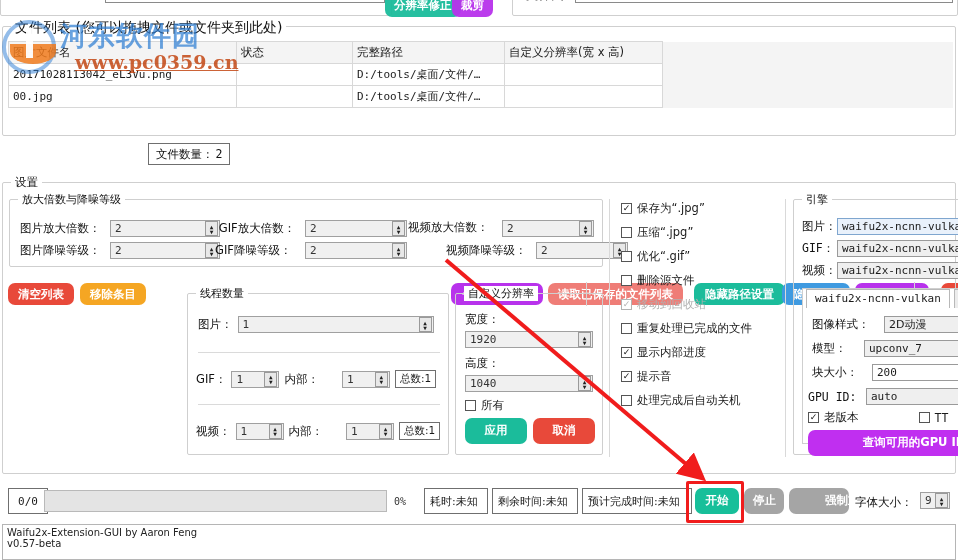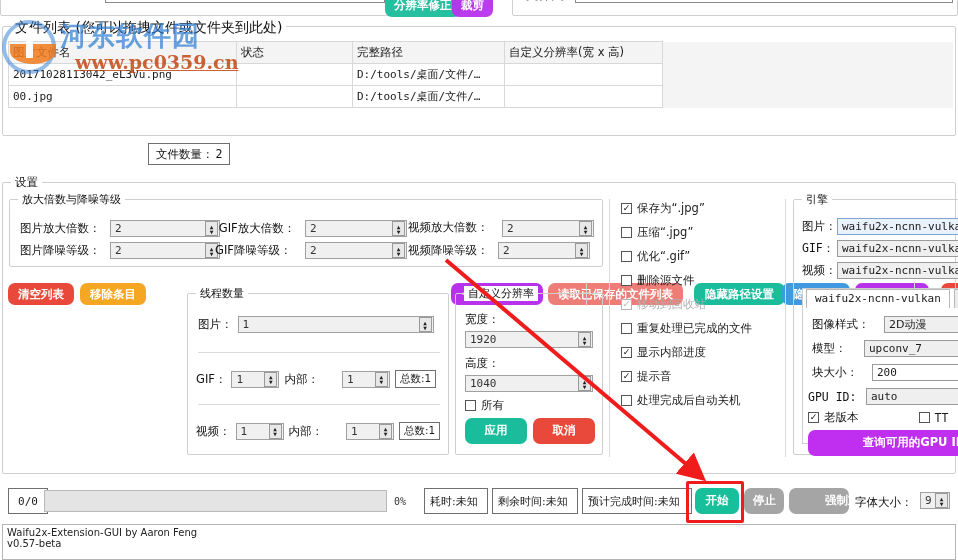--- a/index.html
+++ b/index.html
@@ -316,21 +316,21 @@
         </div>
       </div>
 
       <div style="position:absolute;left:398px;top:20px;display:flex;align-items:flex-start;gap:10px;">
         <span class="lbl" style="width:84px;">视频放大倍数：</span>
         <div class="spin" style="width:92px;">
           <span class="val">2</span>
           <span class="arrows">▲<br>▼</span>
         </div>
       </div>
-      <div style="position:absolute;left:398px;top:42px;display:flex;align-items:center;gap:6px;">
+      <div style="position:absolute;left:398px;top:42px;display:flex;align-items:center;gap:6px;padding-left:38px;">
         <span class="lbl" style="width:84px;">视频降噪等级：</span>
         <div class="spin" style="width:92px;">
           <span class="val">2</span>
           <span class="arrows">▲<br>▼</span>
         </div>
       </div>
     </div>
 
 
     <div class="grp" id="thread-group">

